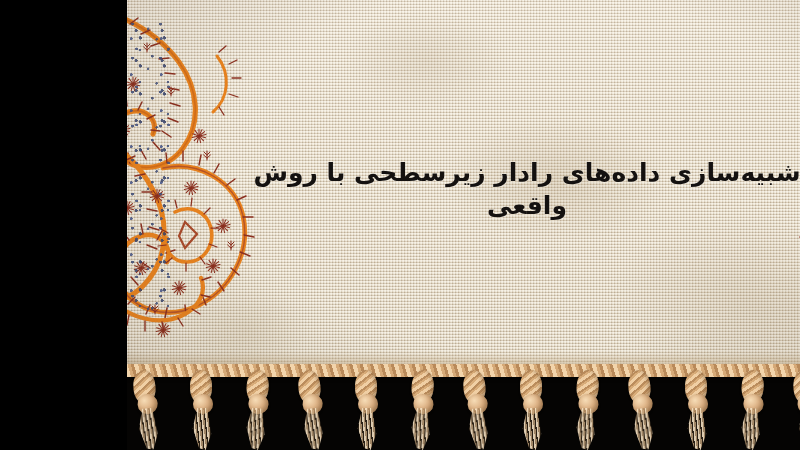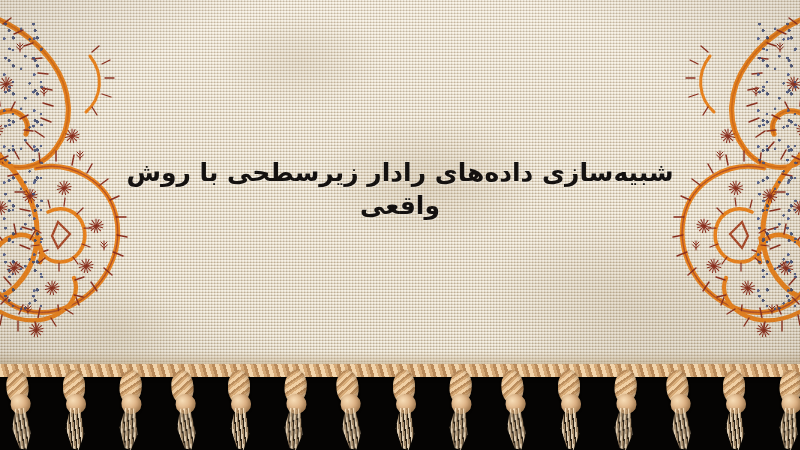--- a/index.html
+++ b/index.html
@@ -2,21 +2,21 @@
 <html lang="fa" dir="rtl"><head>
 <meta charset="utf-8">
 <style>
   html, body {
     margin: 0;
     padding: 0;
     background: #000;
   }
   #slide {
     position: relative;
-    width: 800px;
+    width: 673px;
     height: 450px;
     overflow: hidden;
     background: #22c55e;
     font-family: "DejaVu Sans", sans-serif;
   }
 
   
   .fabric {
     position: absolute;
     left: 0; top: 0;

